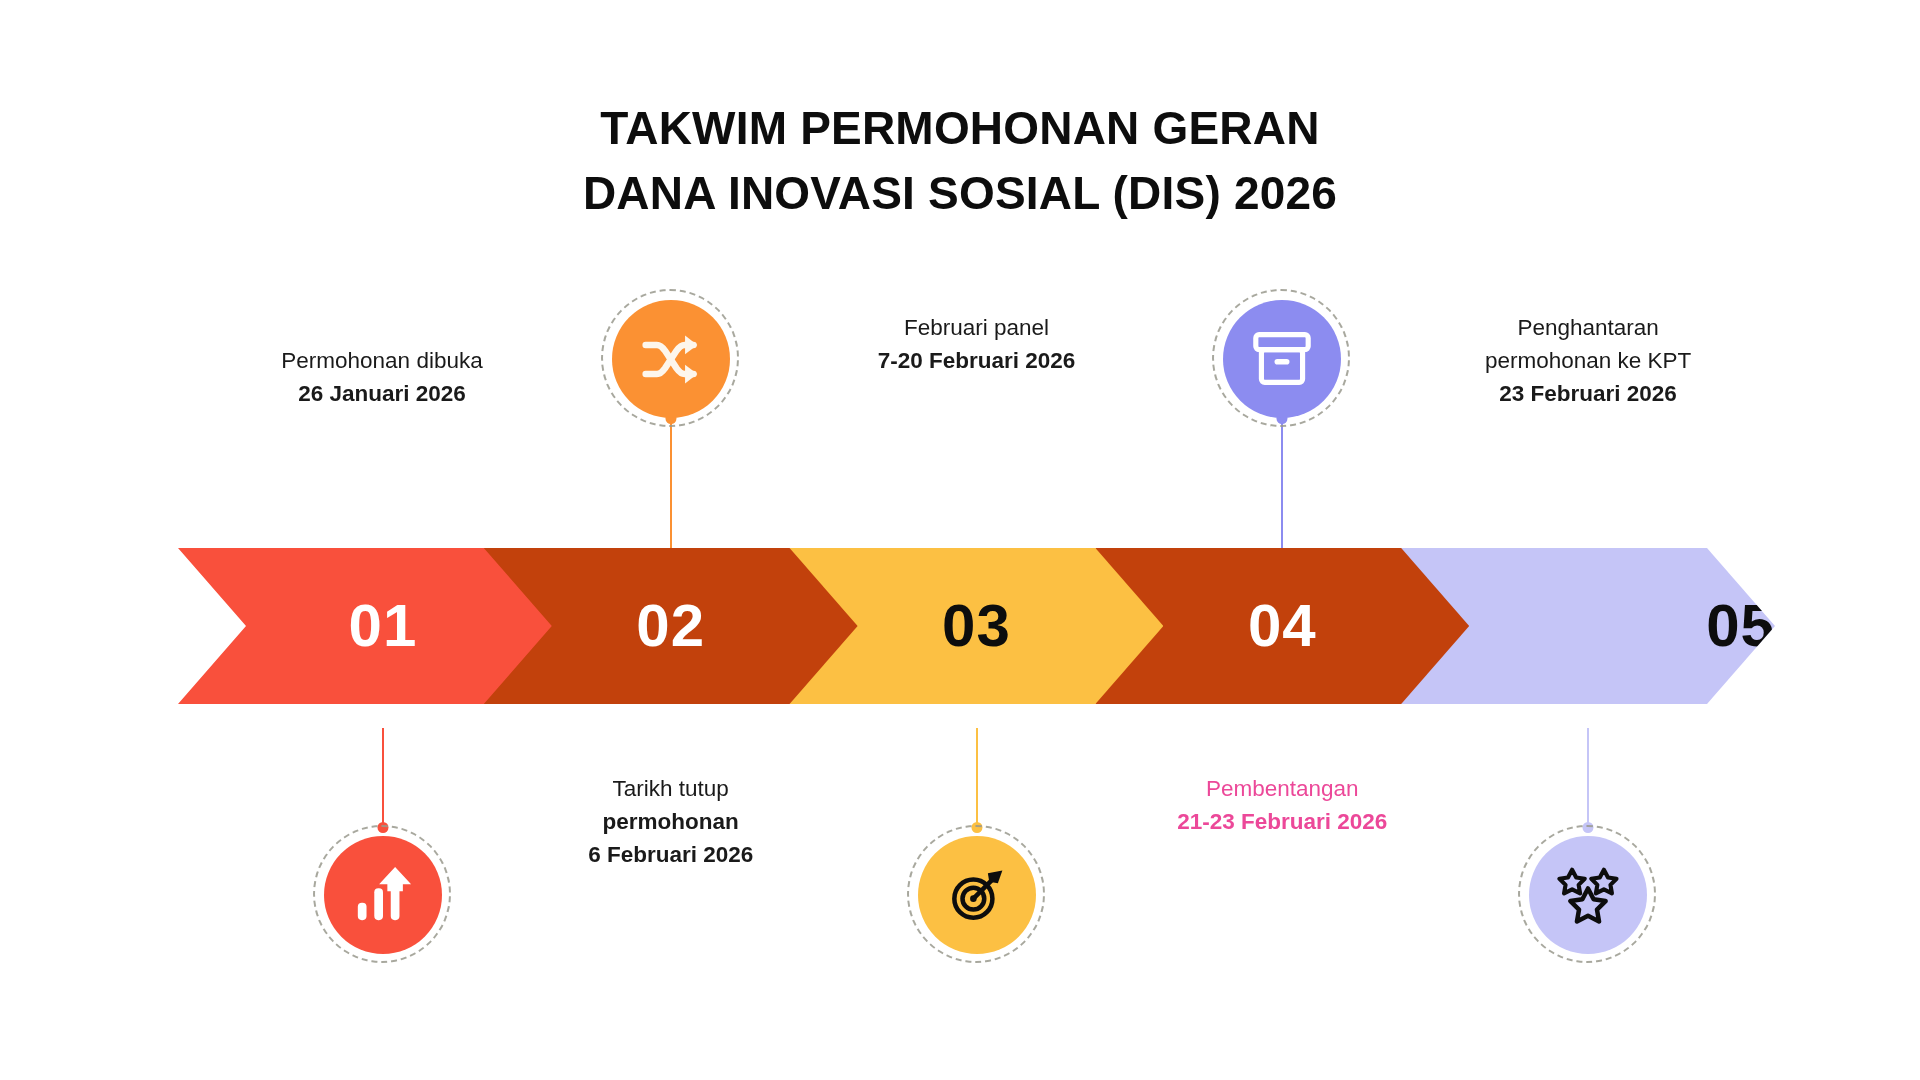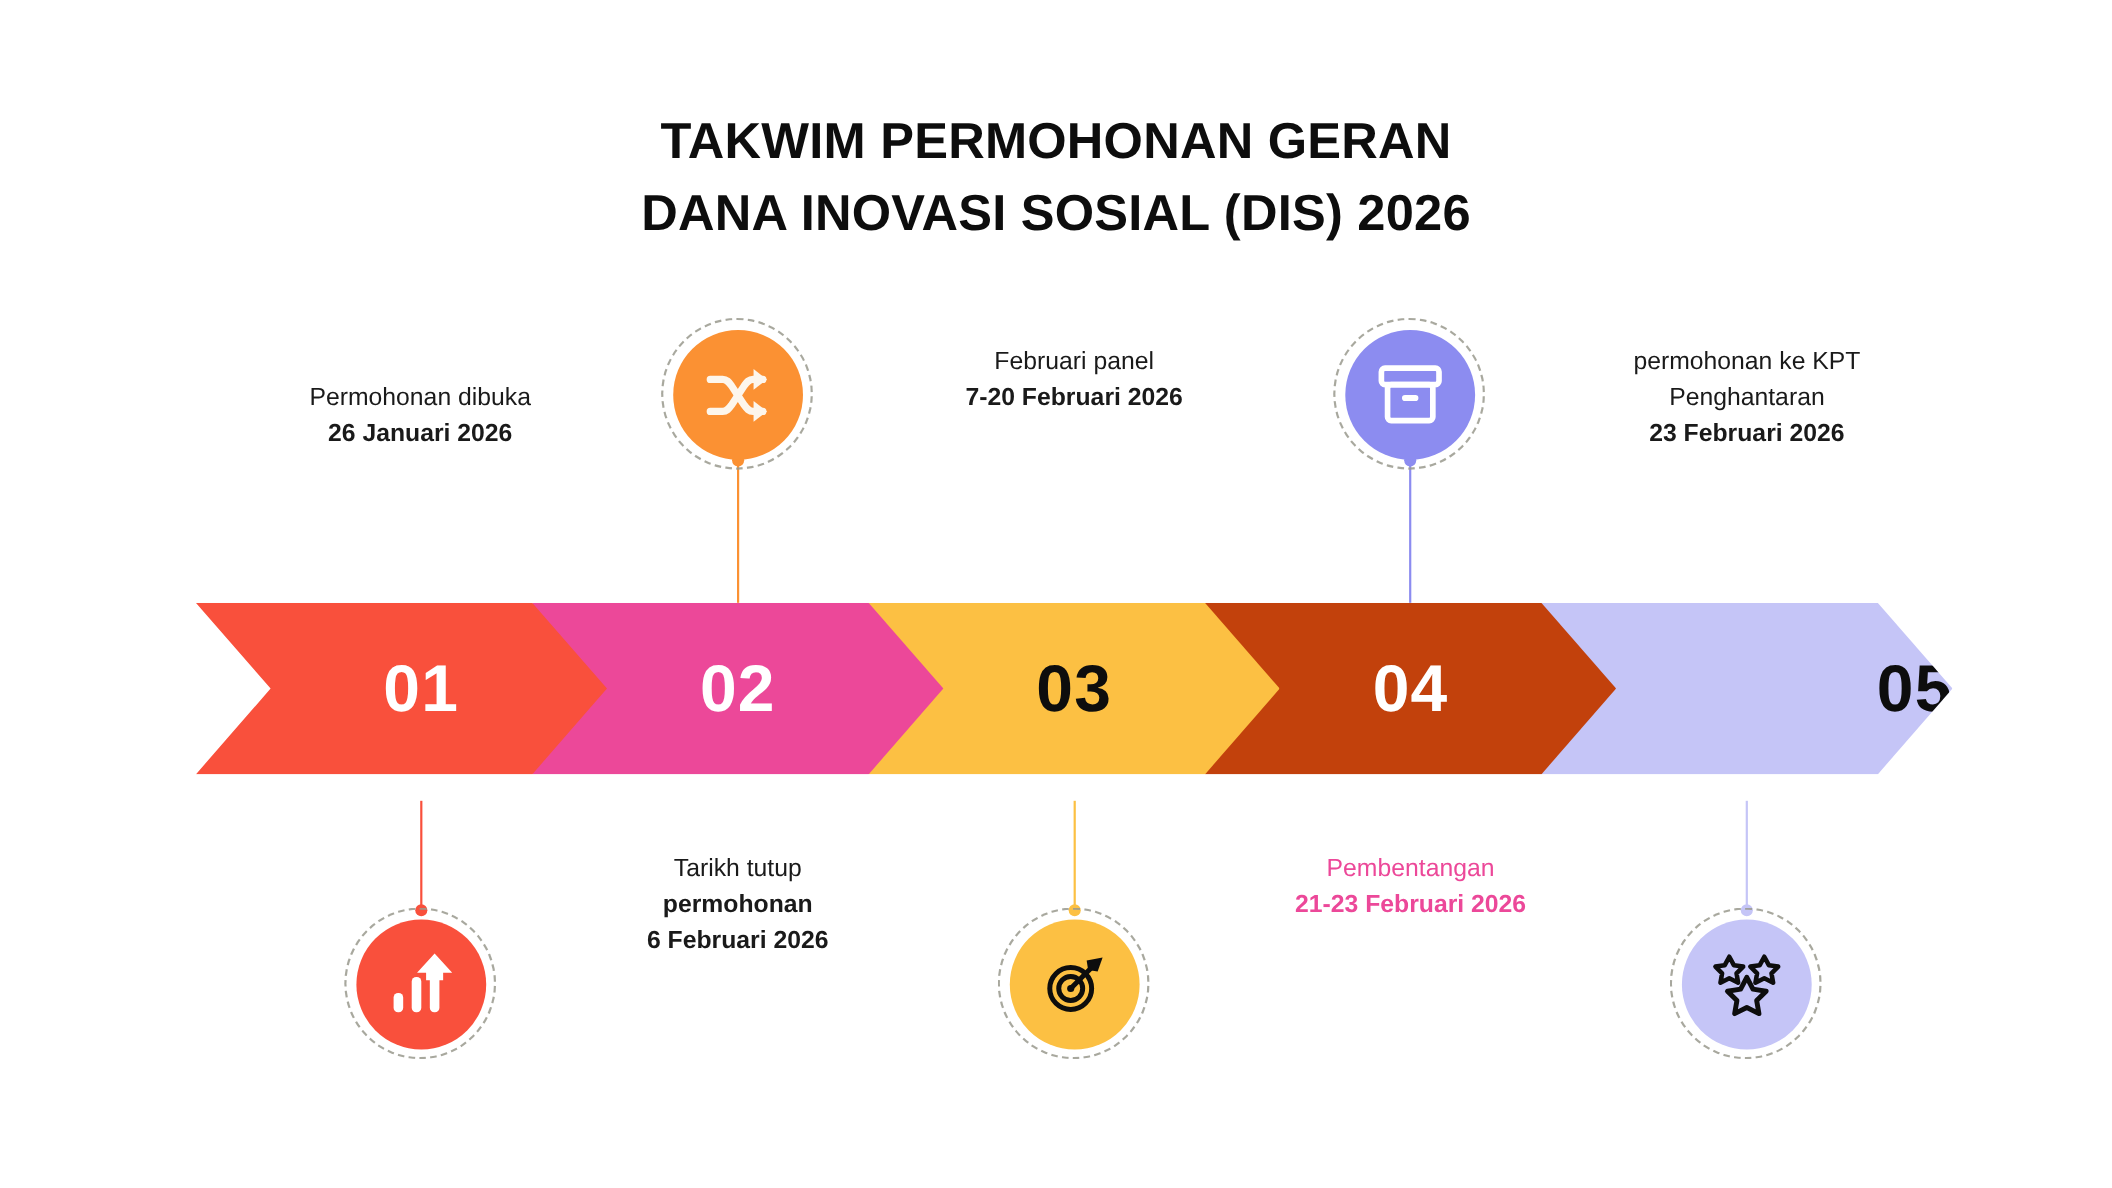--- a/index.html
+++ b/index.html
@@ -89,21 +89,21 @@
   <div class="band" id="band">
       <div class="arrow" style="left: 1401.2px; width: 373.8px; background: rgb(197, 197, 247); z-index: 11; clip-path: polygon(0px 0px, 305.8px 0px, 373.8px 50%, 305.8px 100%, 0px 100%); justify-content: flex-end;">
         <span class="num" style="color: rgb(13, 13, 13); left: 0px;">05</span>
       </div>
       <div class="arrow" style="left: 1095.4px; width: 373.8px; background: #c2410c; z-index: 12; clip-path: polygon(0px 0px, 305.8px 0px, 373.8px 50%, 305.8px 100%, 0px 100%);">
         <span class="num" style="color: rgb(255, 255, 255); left: 0px;">04</span>
       </div>
       <div class="arrow" style="left: 789.6px; width: 373.8px; background: rgb(252, 192, 67); z-index: 13; clip-path: polygon(0px 0px, 305.8px 0px, 373.8px 50%, 305.8px 100%, 0px 100%);">
         <span class="num" style="color: rgb(13, 13, 13); left: 0px;">03</span>
       </div>
-      <div class="arrow" style="left: 483.8px; width: 373.8px; background: #ec4899; z-index: 14; clip-path: polygon(0px 0px, 305.8px 0px, 373.8px 50%, 305.8px 100%, 0px 100%);">
+      <div class="arrow" style="left: 483.8px; width: 373.8px; background: #c2410c; z-index: 14; clip-path: polygon(0px 0px, 305.8px 0px, 373.8px 50%, 305.8px 100%, 0px 100%);">
         <span class="num" style="color: rgb(255, 255, 255); left: 0px;">02</span>
       </div>
       <div class="arrow" style="left: 178px; width: 373.8px; background: rgb(249, 80, 60); z-index: 15; clip-path: polygon(0px 0px, 305.8px 0px, 373.8px 50%, 305.8px 100%, 0px 100%, 68px 50%);">
         <span class="num" style="color: rgb(255, 255, 255); left: 18px;">01</span>
       </div>
     </div>
   <div id="extras">
       <div class="stem down" style="left: 381.9px; background: rgb(249, 80, 60); top: 728px; height: 100px;">
         <span class="dot" style="background: rgb(249, 80, 60);"></span>
       </div>
@@ -174,19 +174,19 @@
       </div>
       <div class="badge" style="left: 1529.1px; top: 836px; background: rgb(197, 197, 247);">
         <span class="ring" style="border-color: rgb(154, 154, 142);"></span>
     <svg width="62" height="58" viewBox="0 0 66 62">
       <path d="M16 4 L20.4 12.2 L29.5 13.6 L23 20.2 L24.6 29.3 L16 25 L7.4 29.3 L9 20.2 L2.5 13.6 L11.6 12.2 Z" stroke="#0D0D0D" stroke-width="4.4" fill="none" stroke-linejoin="round"></path>
       <path d="M50 4 L54.4 12.2 L63.5 13.6 L57 20.2 L58.6 29.3 L50 25 L41.4 29.3 L43 20.2 L36.5 13.6 L45.6 12.2 Z" stroke="#0D0D0D" stroke-width="4.4" fill="none" stroke-linejoin="round"></path>
       <path d="M33 24 L39 35.5 L51.8 37.5 L42.6 46.6 L44.8 59.3 L33 53.3 L21.2 59.3 L23.4 46.6 L14.2 37.5 L27 35.5 Z" stroke="#0D0D0D" stroke-width="4.8" fill="none" stroke-linejoin="round"></path>
     </svg>
       </div>
       <div class="cap" style="width: 420px; left: 1378.1px; color: rgb(26, 26, 26); top: 311px;">
+        <span class="ln">Penghantaran</span>
         <span class="ln">permohonan ke KPT</span>
-        <span class="ln">Penghantaran</span>
         <span class="ln b">23 Februari 2026</span>
       </div>
     </div>
 
 </div>
 
 </body></html>

